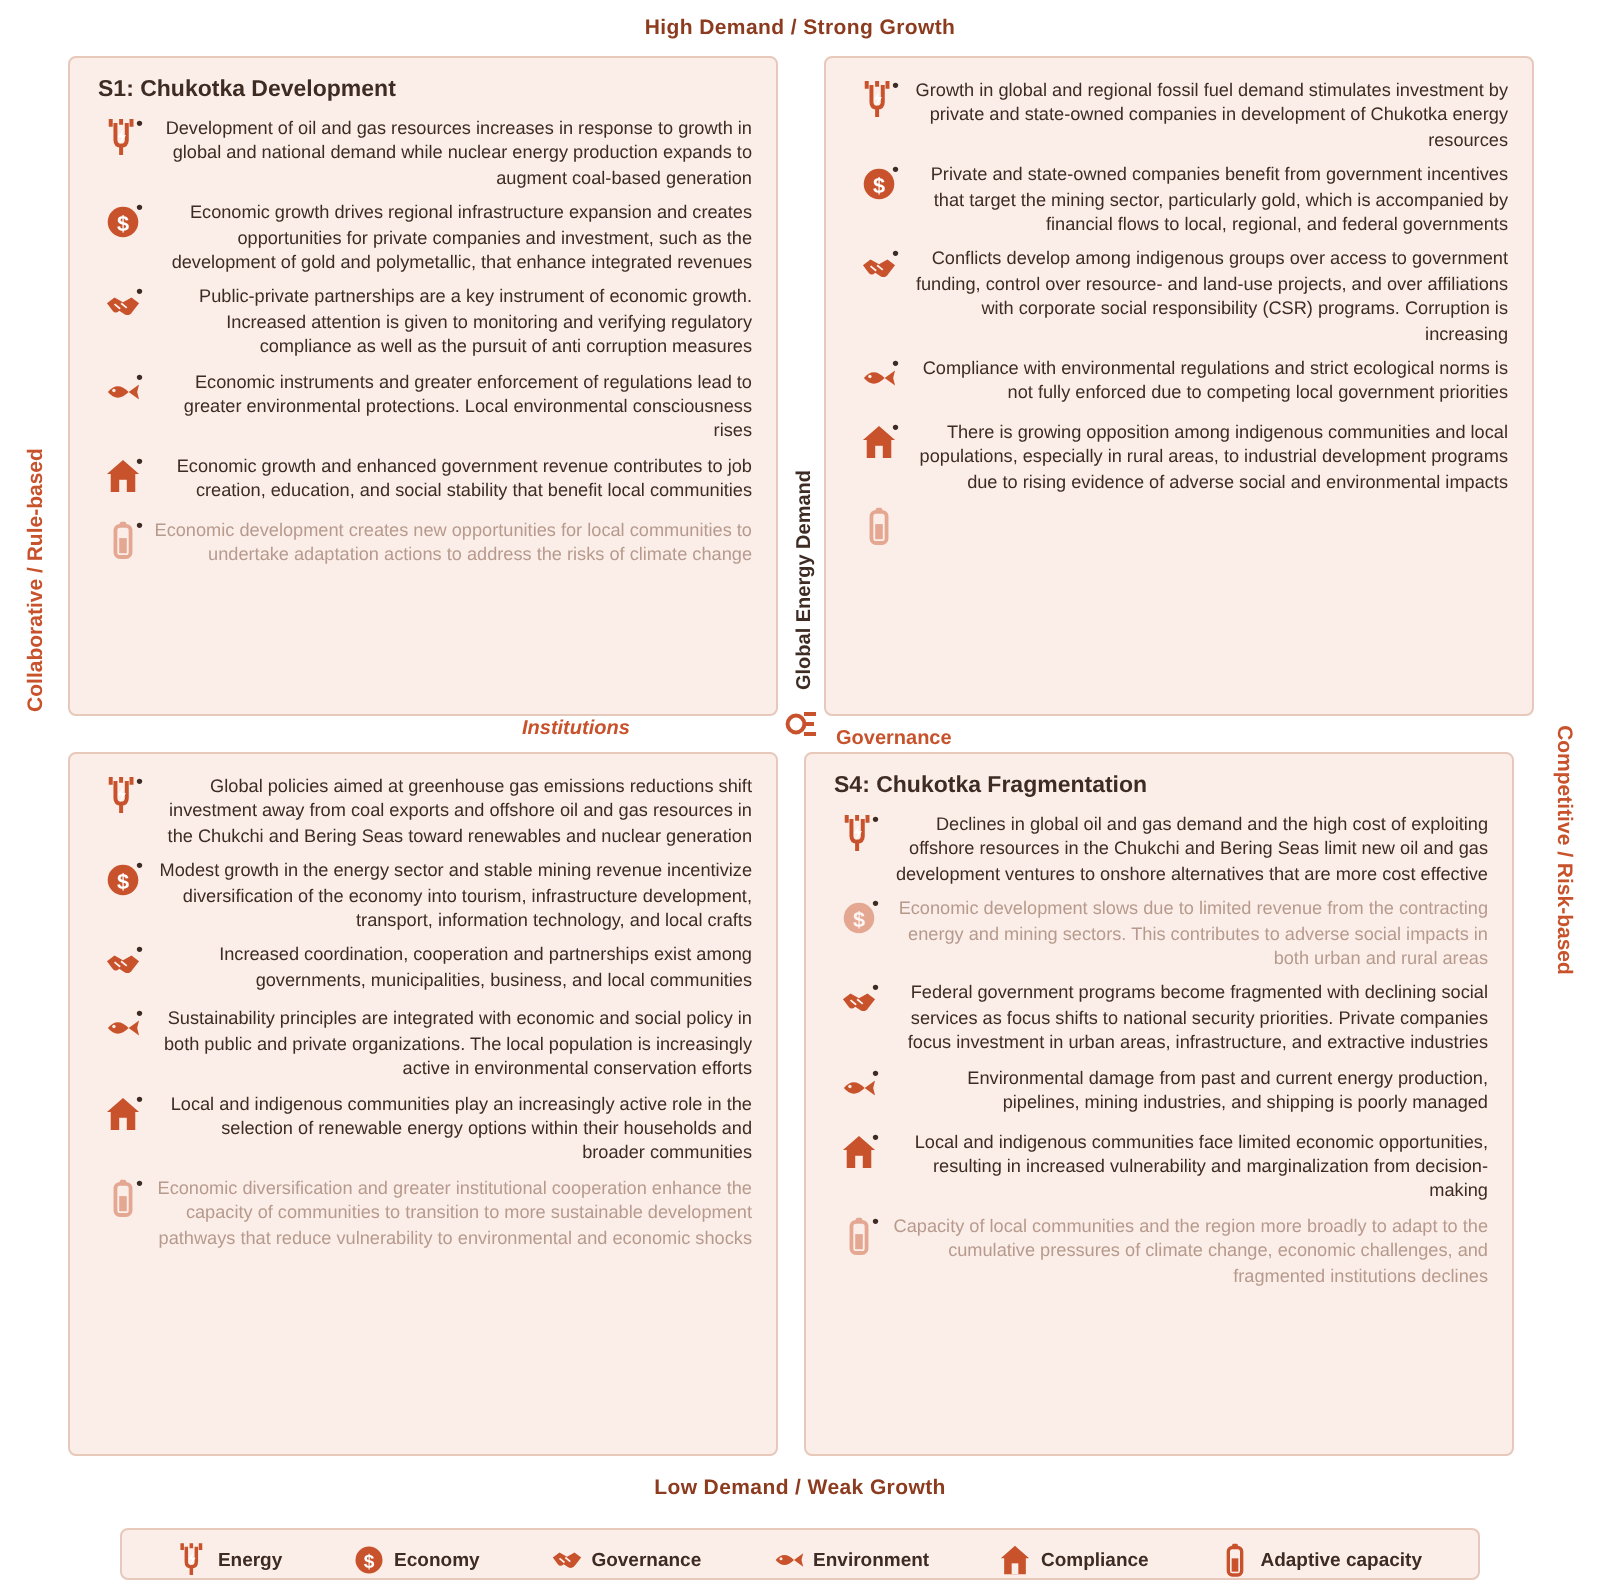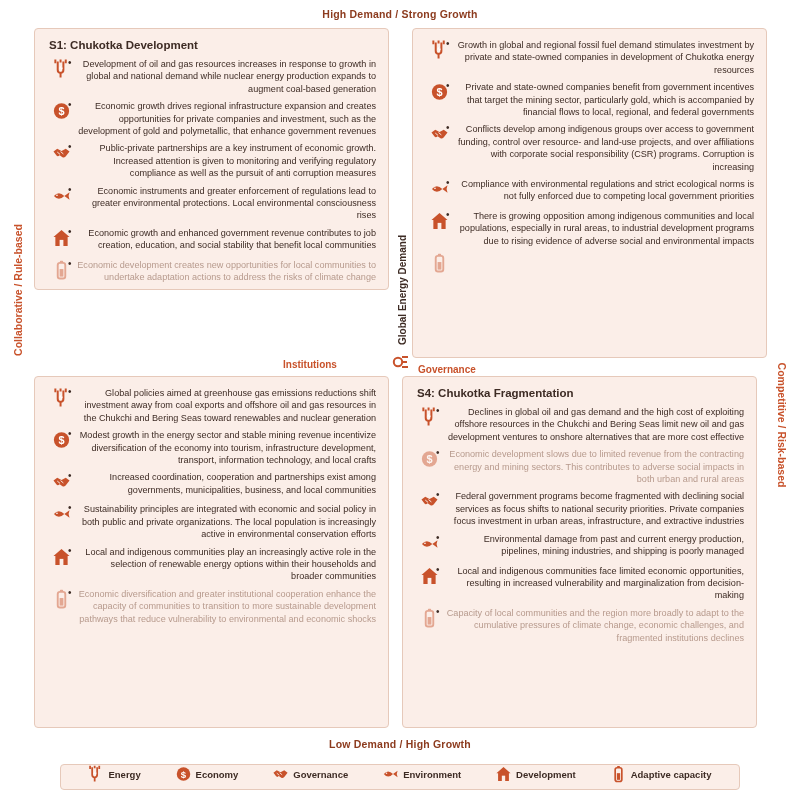--- a/index.html
+++ b/index.html
@@ -79,27 +79,28 @@
   .center-axis-text {
     font-size: 10px;
     font-weight: bold;
     color: #3d2b24;
     white-space: nowrap;
   }
 
   
   #institutions-label {
     position: absolute;
-    left: 240px;
+    left: 261px;
     top: 359px;
     width: 140px;
-    text-align: center;
+    text-align: left;
     font-size: 10px;
     font-weight: bold;
     color: #c8522b;
+    font-style: italic;
   }
   #center-glyph {
     position: absolute;
     left: 392px;
     top: 352px;
     width: 20px;
     height: 22px;
     font-size: 18px;
     font-weight: bold;
     color: #c8522b;
@@ -109,21 +110,21 @@
 
   
   .quad {
     position: absolute;
     background: #fbeee8;
     border: 1px solid #e6c9ba;
     border-radius: 4px;
     box-sizing: border-box;
     padding: 10px 12px 8px 12px;
   }
-  #q-s1 { left: 34px;  top: 28px;  width: 355px; height: 262px; }
+  #q-s1 { left: 34px;  top: 28px;  width: 355px; height: 330px; }
   #q-s2 { left: 412px; top: 28px;  width: 355px; height: 330px; }
   #q-s3 { left: 34px;  top: 376px; width: 355px; height: 352px; }
   #q-s4 { left: 402px; top: 376px; width: 355px; height: 352px; }
 
   .quad-title {
     font-size: 11.5px;
     font-weight: bold;
     color: #3d2b24;
     margin: 0 0 7px 2px;
   }
@@ -166,21 +167,21 @@
   #legend {
     position: absolute;
     left: 60px;
     top: 764px;
     width: 680px;
     height: 26px;
     background: #fbeee8;
     border: 1px solid #e6c9ba;
     border-radius: 4px;
     display: flex;
-    align-items: flex-start;
+    align-items: flex-end;
     justify-content: space-around;
     padding: 0 10px;
     box-sizing: border-box;
   }
   .legend-item {
     display: flex;
     align-items: center;
     gap: 5px;
   }
   .legend-label {
@@ -188,21 +189,21 @@
     font-weight: bold;
     color: #3d2b24;
   }
 
   svg { display: block; }
 </style>
 </head>
 <body>
 
 <div class="axis-label" id="top-axis-label">High Demand / Strong Growth</div>
-<div class="axis-label" id="bottom-axis-label">Low Demand / High Growth</div>
+<div class="axis-label" id="bottom-axis-label">Low Demand / Weak Growth</div>
 
 <div id="left-axis-wrap">
   <span class="side-axis-text">Collaborative / Rule-based</span>
 </div>
 <div id="right-axis-wrap">
   <span class="side-axis-text">Competitive / Risk-based</span>
 </div>
 
 <div id="center-axis-wrap-top">
   <span class="center-axis-text">Global Energy Demand</span>
@@ -236,21 +237,21 @@
         </div>
         <div class="txt-cell">Development of oil and gas resources increases in response to growth in global and national demand while nuclear energy production expands to augment coal-based generation</div>
       </div>
       <div class="row">
         <div class="icon-cell">
           <svg width="17" height="20" viewBox="0 0 18 20" aria-hidden="true">
             <circle cx="9" cy="10" r="8.1" fill="#c8522b"></circle>
             <text x="9" y="14.6" font-size="11.5" font-weight="bold" text-anchor="middle" fill="#ffffff" font-family="Liberation Sans, sans-serif">$</text>
           </svg>
         </div>
-        <div class="txt-cell">Economic growth drives regional infrastructure expansion and creates opportunities for private companies and investment, such as the development of gold and polymetallic, that enhance government revenues</div>
+        <div class="txt-cell">Economic growth drives regional infrastructure expansion and creates opportunities for private companies and investment, such as the development of gold and polymetallic, that enhance integrated revenues</div>
       </div>
       <div class="row">
         <div class="icon-cell">
           <svg width="17" height="20" viewBox="0 0 18 20" aria-hidden="true">
             <path d="M0.5 8.5 L4.5 5.5 L9 8 L13.5 5.5 L17.5 8.5 L14 13 Q12.5 15.5 10 14.5 L7 12.5 Q5 14.5 3.5 12.5 Z" fill="#c8522b"></path>
             <path d="M4.5 9 L7.5 11.5 M8 8.5 L11 11" stroke="#fbeee8" stroke-width="1" fill="none"></path>
           </svg>
         </div>
         <div class="txt-cell">Public-private partnerships are a key instrument of economic growth. Increased attention is given to monitoring and verifying regulatory compliance as well as the pursuit of anti corruption measures</div>
       </div>
@@ -515,21 +516,21 @@
       </span>
       <span class="legend-label">Environment</span>
     </div>
     <div class="legend-item">
       <span>
         <svg width="15" height="18" viewBox="0 0 18 20" aria-hidden="true">
           <path d="M9 1.5 L17.5 9 L15.5 9 L15.5 18.5 L2.5 18.5 L2.5 9 L0.5 9 Z" fill="#c8522b"></path>
           <rect x="7" y="12" width="4" height="6.5" fill="#fbeee8"></rect>
         </svg>
       </span>
-      <span class="legend-label">Development</span>
+      <span class="legend-label">Compliance</span>
     </div>
     <div class="legend-item">
       <span>
         <svg width="15" height="18" viewBox="0 0 18 20" aria-hidden="true">
           <rect x="5" y="2.5" width="8" height="16.5" rx="2.4" fill="none" stroke="#c8522b" stroke-width="2"></rect>
           <rect x="7.3" y="0.3" width="3.4" height="2.4" rx="0.8" fill="#c8522b"></rect>
           <rect x="7" y="9" width="4" height="8" fill="#c8522b"></rect>
         </svg>
       </span>
       <span class="legend-label">Adaptive capacity</span>

